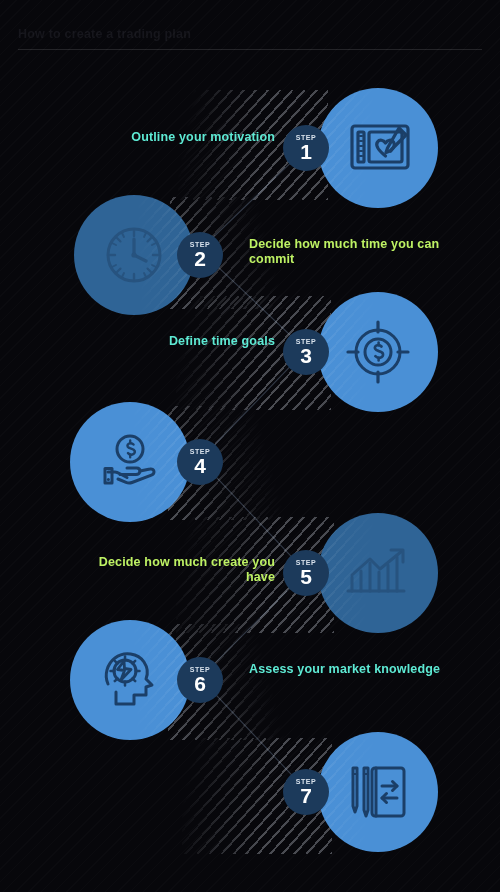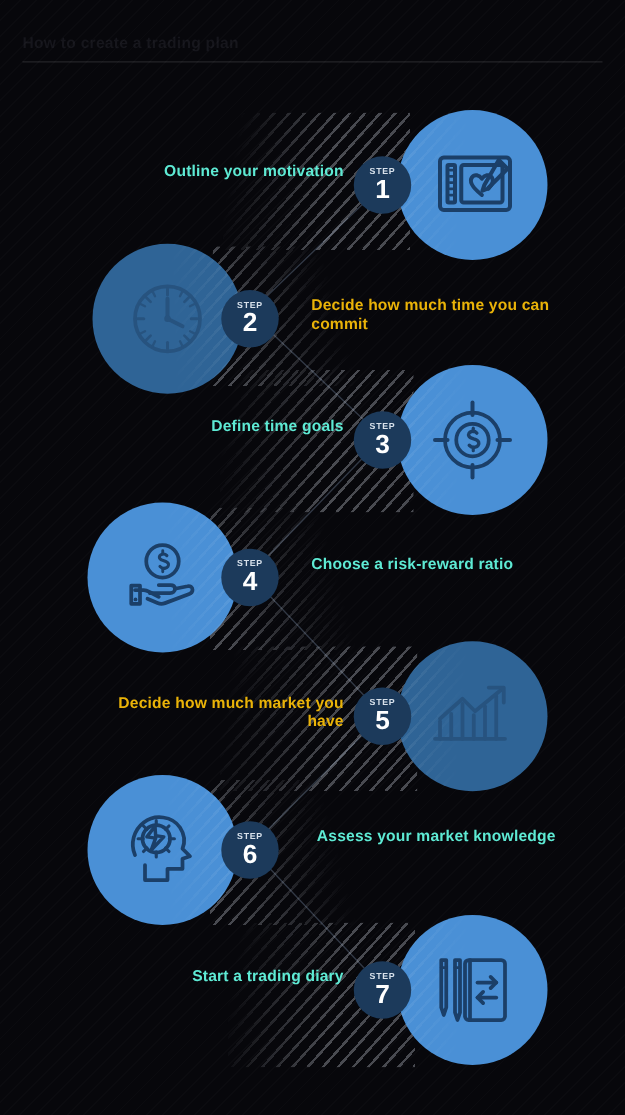--- a/index.html
+++ b/index.html
@@ -80,21 +80,21 @@
 
   
   .label {
     position:absolute; width:190px;
     font-size:12.5px; font-weight:bold; line-height:15px;
     letter-spacing:.15px; z-index:5;
   }
   .label.right { text-align:left; }
   .label.left  { text-align:right; }
   .label.t-bright { color:#5eead4; }
-  .label.t-dim    { color:#eab308; }
+  .label.t-dim    { color:#bef264; }
 
   .icon { position:absolute; z-index:4; }
   .icon svg { display:block; }
 </style>
 </head>
 <body>
 
 <div id="header">
   <div id="header-title">How to create a trading plan</div>
   <div id="header-rule"></div>
@@ -234,21 +234,20 @@
         <path d="M11 40.5 L11 55 L18 55 L18 40.5 Z"></path>
         <circle cx="14.4" cy="51.5" r="1.5" fill="#1b3f68" stroke="none"></circle>
       </svg>
     </div>
 
     <div class="badge" style="left:177px; top:37px;">
       <div class="b-word">STEP</div>
       <div class="b-num">4</div>
     </div>
 
-    <div class="label right t-bright" style="left:249px; top:42px; width:200px;">Choose a risk-reward ratio</div>
   </div>
 
   <div class="step-row" style="top:453px;">
     <div class="streaks" style="left:176px; top:4px; width:158px; height:116px;
          -webkit-mask-image:linear-gradient(100deg, rgba(0,0,0,0) 6%, #000 58%);
          mask-image:linear-gradient(100deg, rgba(0,0,0,0) 6%, #000 58%);"></div>
     <div class="disc muted" style="left:318px; top:0px;"></div>
     <div class="hatch" style="left:318px; top:0px;
          -webkit-mask-image:linear-gradient(95deg, #000 0%, rgba(0,0,0,0) 45%);
          mask-image:linear-gradient(95deg, #000 0%, rgba(0,0,0,0) 45%);"></div>
@@ -265,21 +264,21 @@
         <path d="M8 36 L26 20 L36 30 L58 12"></path>
         <path d="M47 11 L59 11 L59 23"></path>
       </svg>
     </div>
 
     <div class="badge" style="left:283px; top:37px;">
       <div class="b-word">STEP</div>
       <div class="b-num">5</div>
     </div>
 
-    <div class="label left t-dim" style="left:80px; top:42px; width:195px;">Decide how much market you have</div>
+    <div class="label left t-dim" style="left:80px; top:42px; width:195px;">Decide how much create you have</div>
   </div>
 
   <div class="step-row" style="top:560px;">
     <div class="streaks" style="left:168px; top:4px; width:162px; height:116px;
          -webkit-mask-image:linear-gradient(75deg, #000 8%, rgba(0,0,0,0) 62%);
          mask-image:linear-gradient(75deg, #000 8%, rgba(0,0,0,0) 62%);"></div>
     <div class="disc bright" style="left:70px; top:0px;"></div>
     <div class="hatch" style="left:70px; top:0px;
          -webkit-mask-image:linear-gradient(268deg, #000 0%, rgba(0,0,0,0) 48%);
          mask-image:linear-gradient(268deg, #000 0%, rgba(0,0,0,0) 48%);"></div>
@@ -300,21 +299,21 @@
         </g>
         <path d="M30 19 L23.5 27.5 L30.5 28.5 L27 38 L37 27.5 L30.5 26.5 Z" stroke-width="2.8"></path>
       </svg>
     </div>
 
     <div class="badge" style="left:177px; top:37px;">
       <div class="b-word">STEP</div>
       <div class="b-num">6</div>
     </div>
 
-    <div class="label right t-bright" style="left:249px; top:42px; width:200px;text-align:center;">Assess your market knowledge</div>
+    <div class="label right t-bright" style="left:249px; top:42px; width:200px;">Assess your market knowledge</div>
   </div>
 
   <div class="step-row" style="top:672px;">
     <div class="streaks" style="left:182px; top:6px; width:150px; height:116px;
          -webkit-mask-image:linear-gradient(100deg, rgba(0,0,0,0) 6%, #000 58%);
          mask-image:linear-gradient(100deg, rgba(0,0,0,0) 6%, #000 58%);"></div>
     <div class="disc bright" style="left:318px; top:0px;"></div>
     <div class="hatch" style="left:318px; top:0px;
          -webkit-mask-image:linear-gradient(95deg, #000 0%, rgba(0,0,0,0) 45%);
          mask-image:linear-gradient(95deg, #000 0%, rgba(0,0,0,0) 45%);"></div>
@@ -332,16 +331,15 @@
         <path d="M53 40 L38 40"></path>
         <path d="M42.5 35.5 L38 40 L42.5 44.5"></path>
       </svg>
     </div>
 
     <div class="badge" style="left:283px; top:37px;">
       <div class="b-word">STEP</div>
       <div class="b-num">7</div>
     </div>
 
-    <div class="label left t-bright" style="left:80px; top:42px; width:195px;">Start a trading diary</div>
   </div>
 
 </div>
 
 </body></html>

